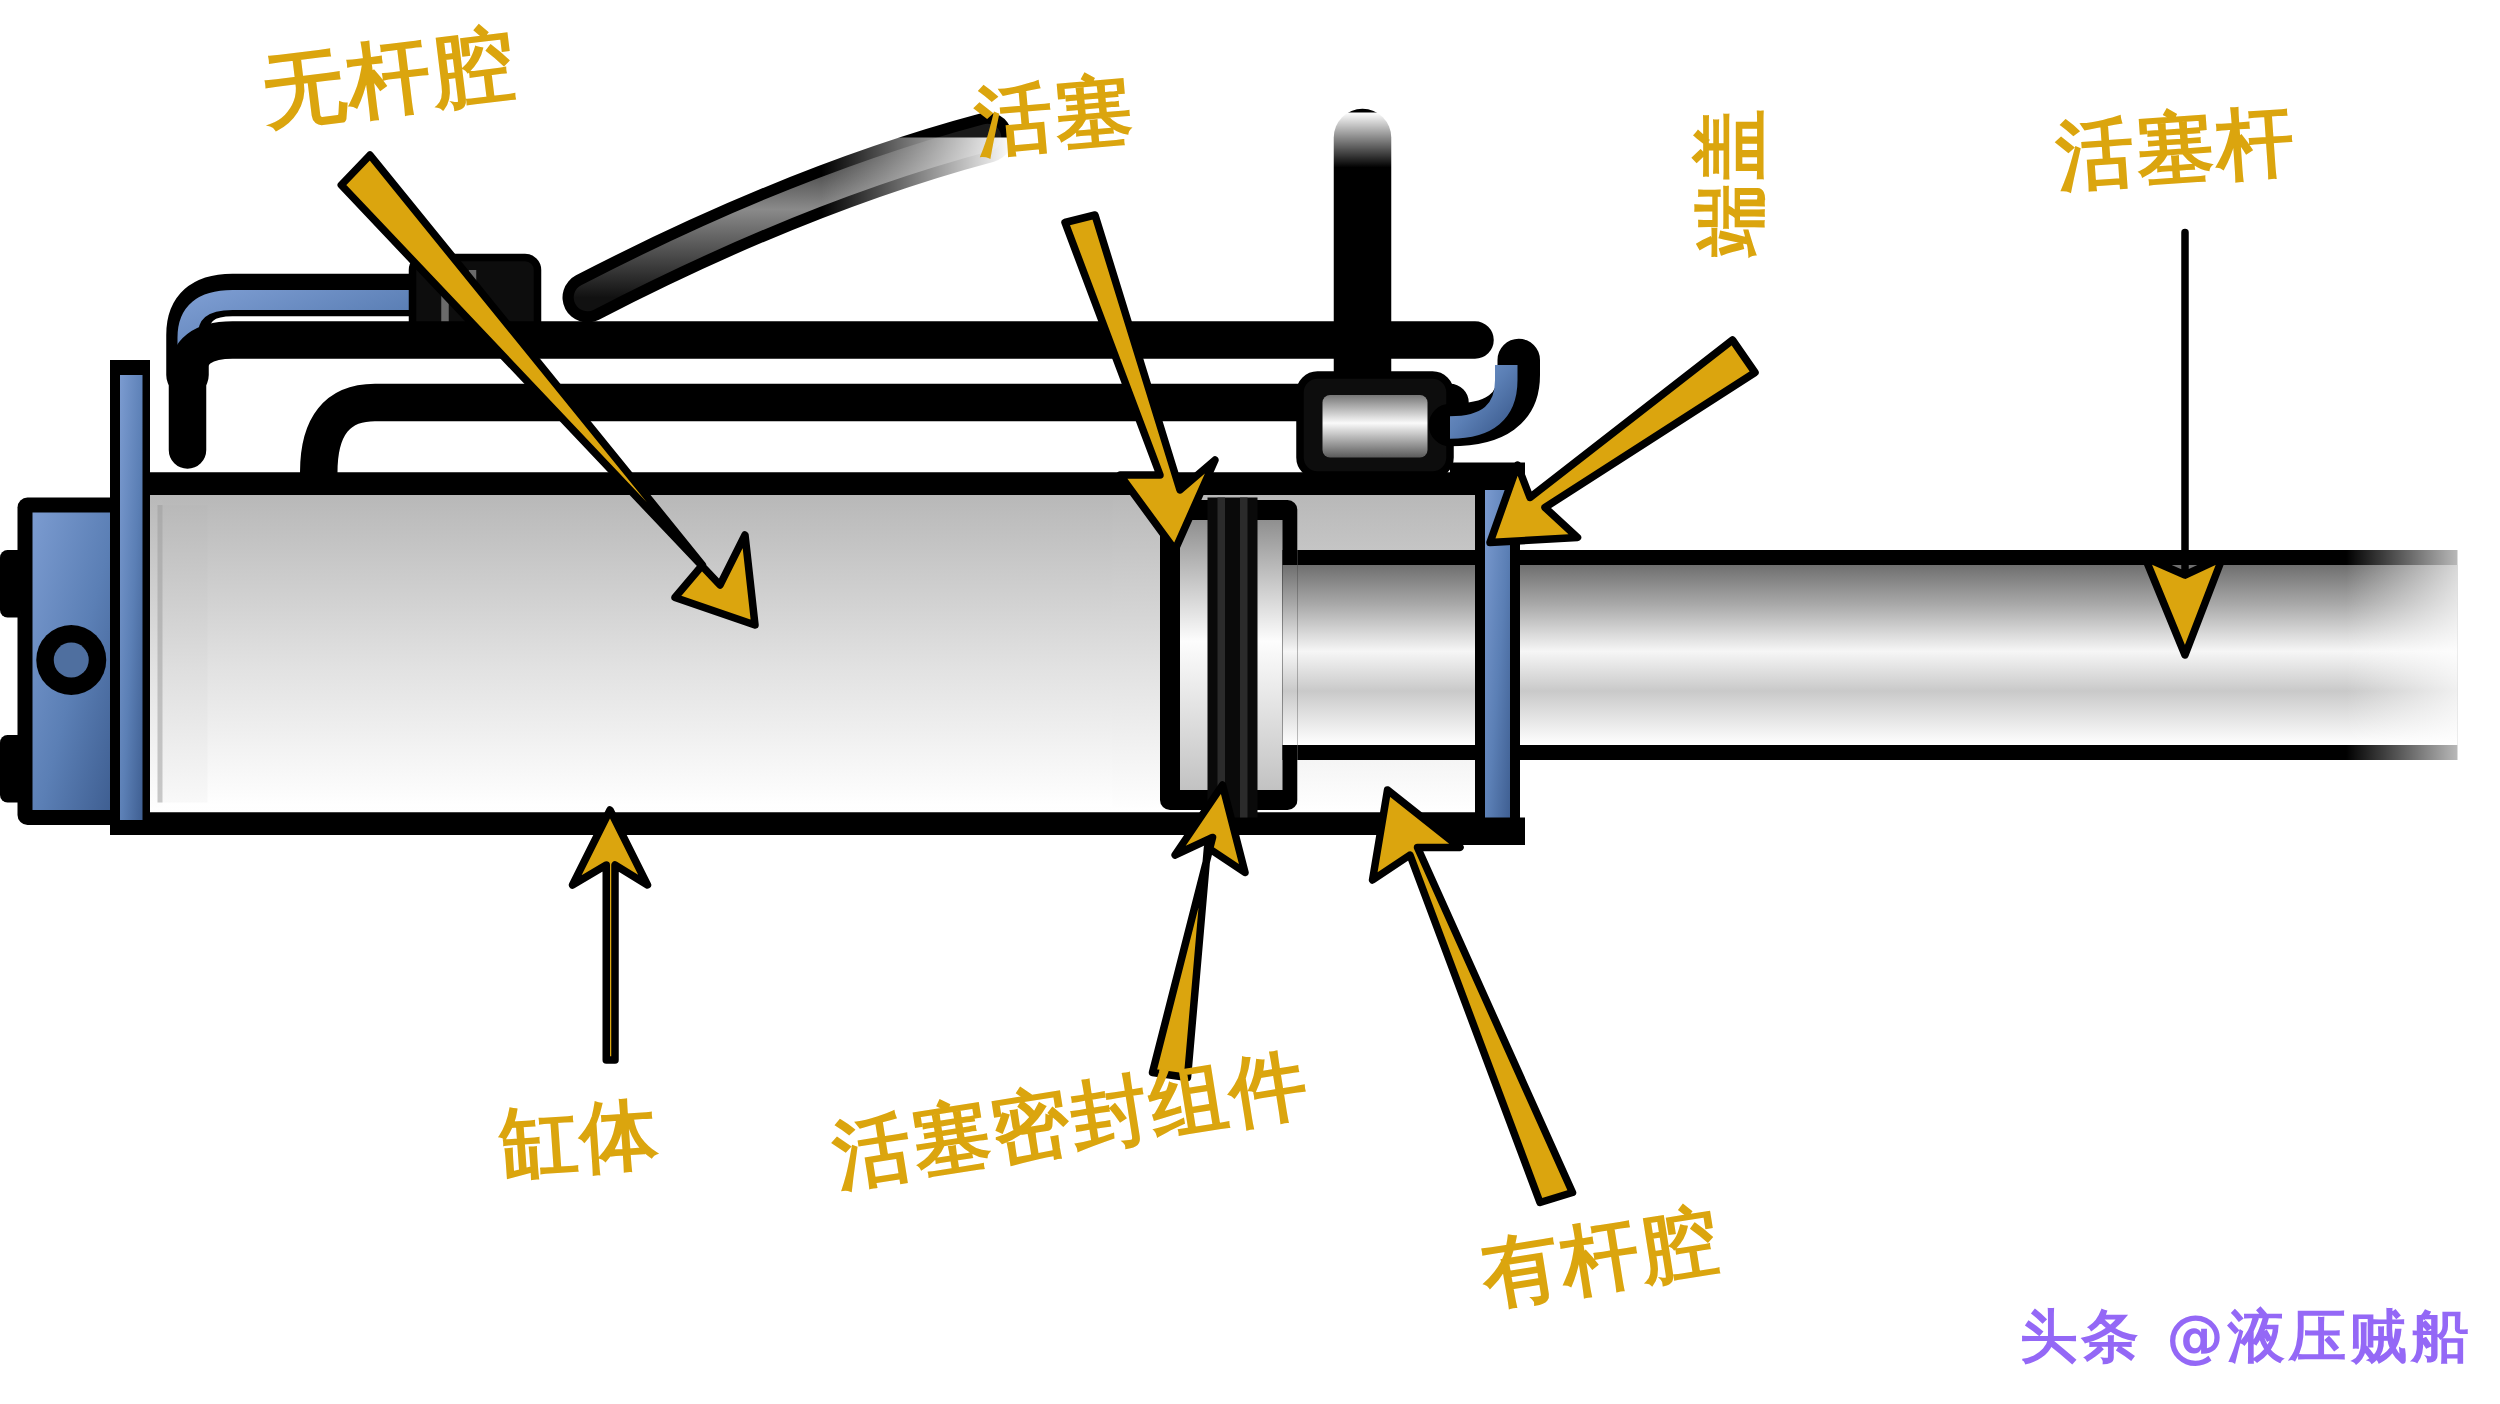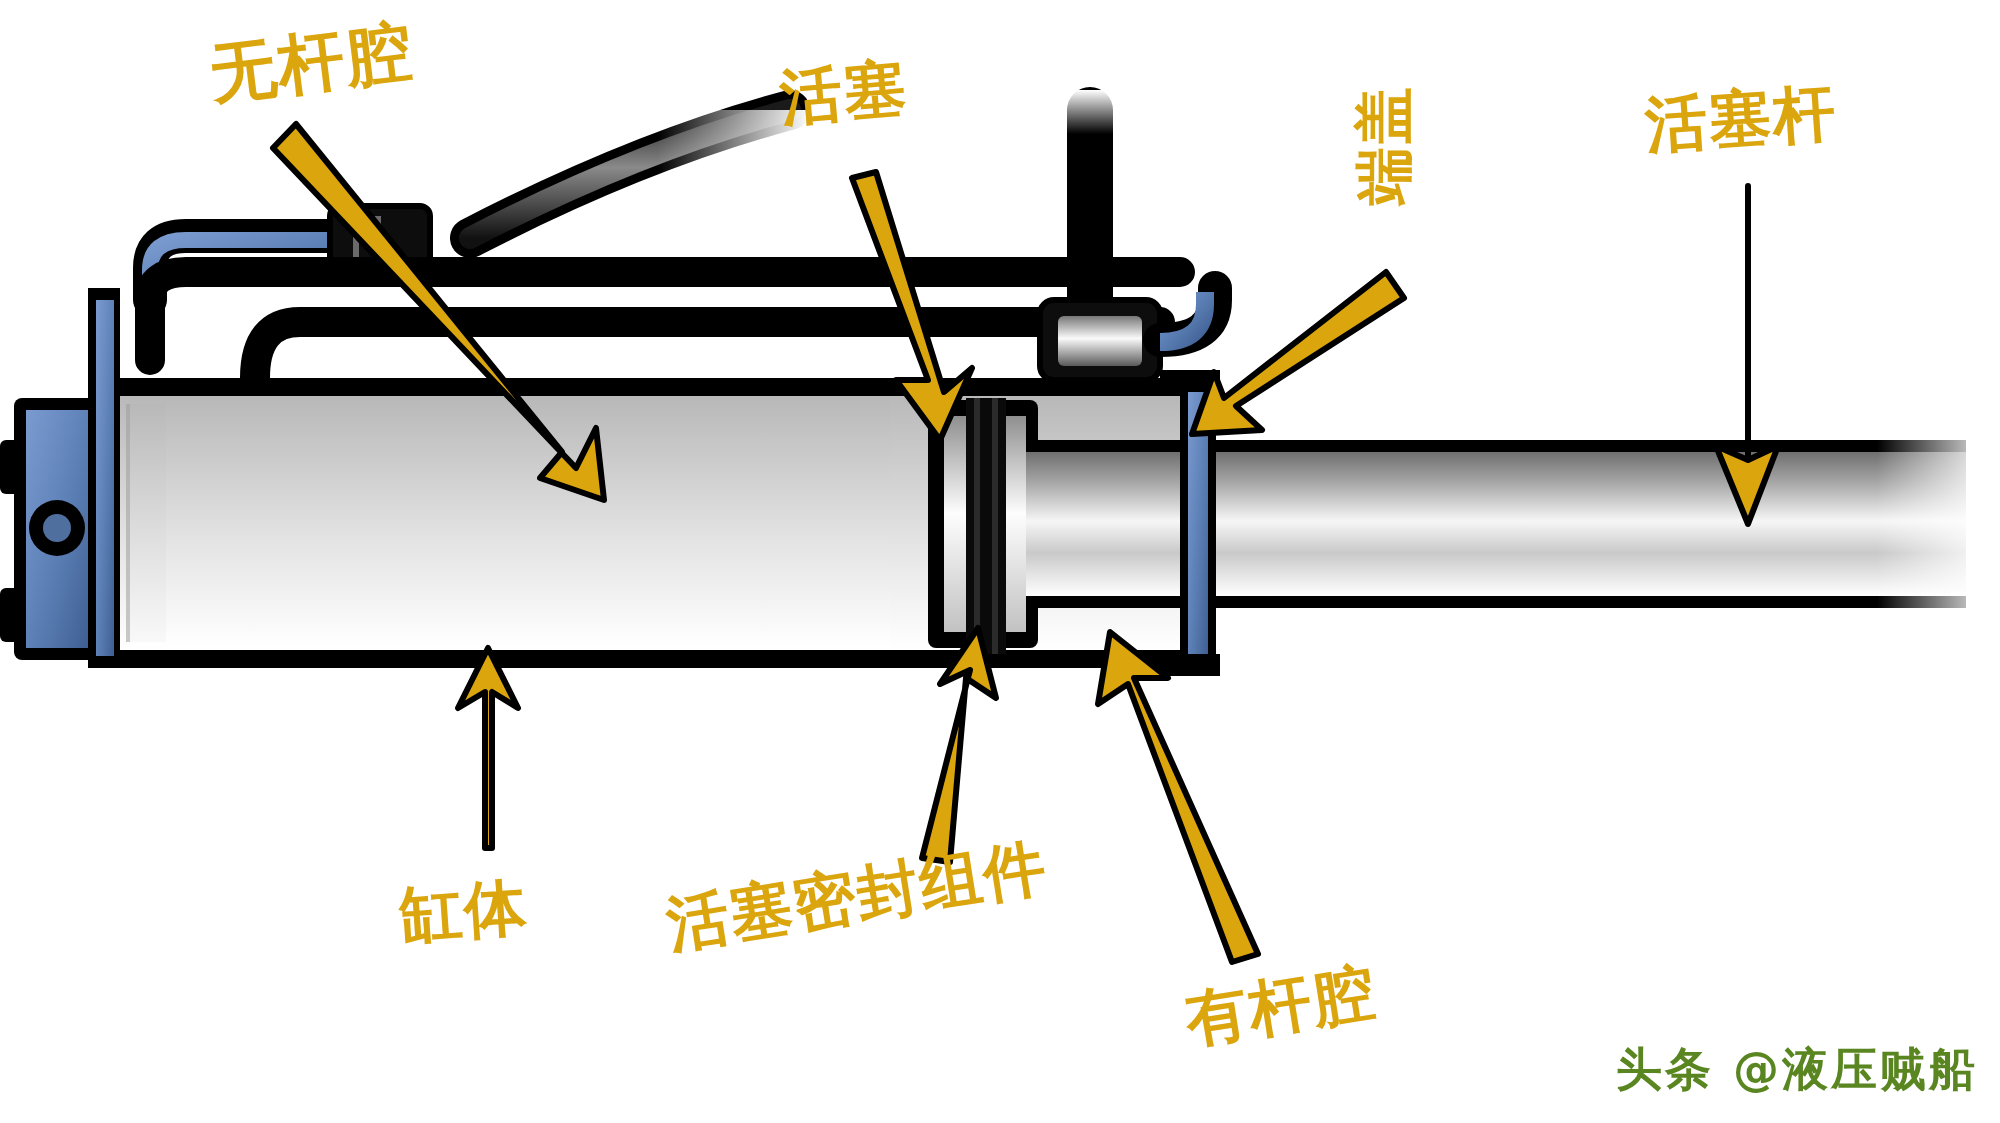--- a/index.html
+++ b/index.html
@@ -14,21 +14,21 @@
   .l-wugan  {left:210px; top:30px;  font-size:66px; transform:rotate(-7deg);}
   .l-huosai {left:780px; top:62px;  font-size:62px; transform:rotate(-5deg);}
   .l-duangai{left:1355px;top:205px; font-size:58px; transform:rotate(-90deg);
              transform-origin:left top;}
   .l-ganrod {left:1645px;top:88px;  font-size:62px; transform:rotate(-4deg);}
   .l-gangti {left:400px; top:880px; font-size:62px; transform:rotate(-4deg);}
   .l-seal   {left:665px; top:865px; font-size:62px; transform:rotate(-9deg);}
   .l-yougan {left:1185px;top:975px; font-size:62px; transform:rotate(-9deg);}
 
   .wm{position:absolute;right:22px;bottom:22px;font-size:46px;font-weight:bold;
-      color:#4d7c0f;letter-spacing:3px;opacity:.92;
+      color:#8b5cf6;letter-spacing:3px;opacity:.92;
       font-family:"DejaVu Sans","Liberation Sans",sans-serif;text-align:center;}
 </style>
 </head>
 <body>
 
 <div id="stage">
 
 <svg id="diagram" viewBox="0 0 2000 1123">
   <defs>
     <linearGradient id="barrelGrad" x1="0" y1="0" x2="0" y2="1">

